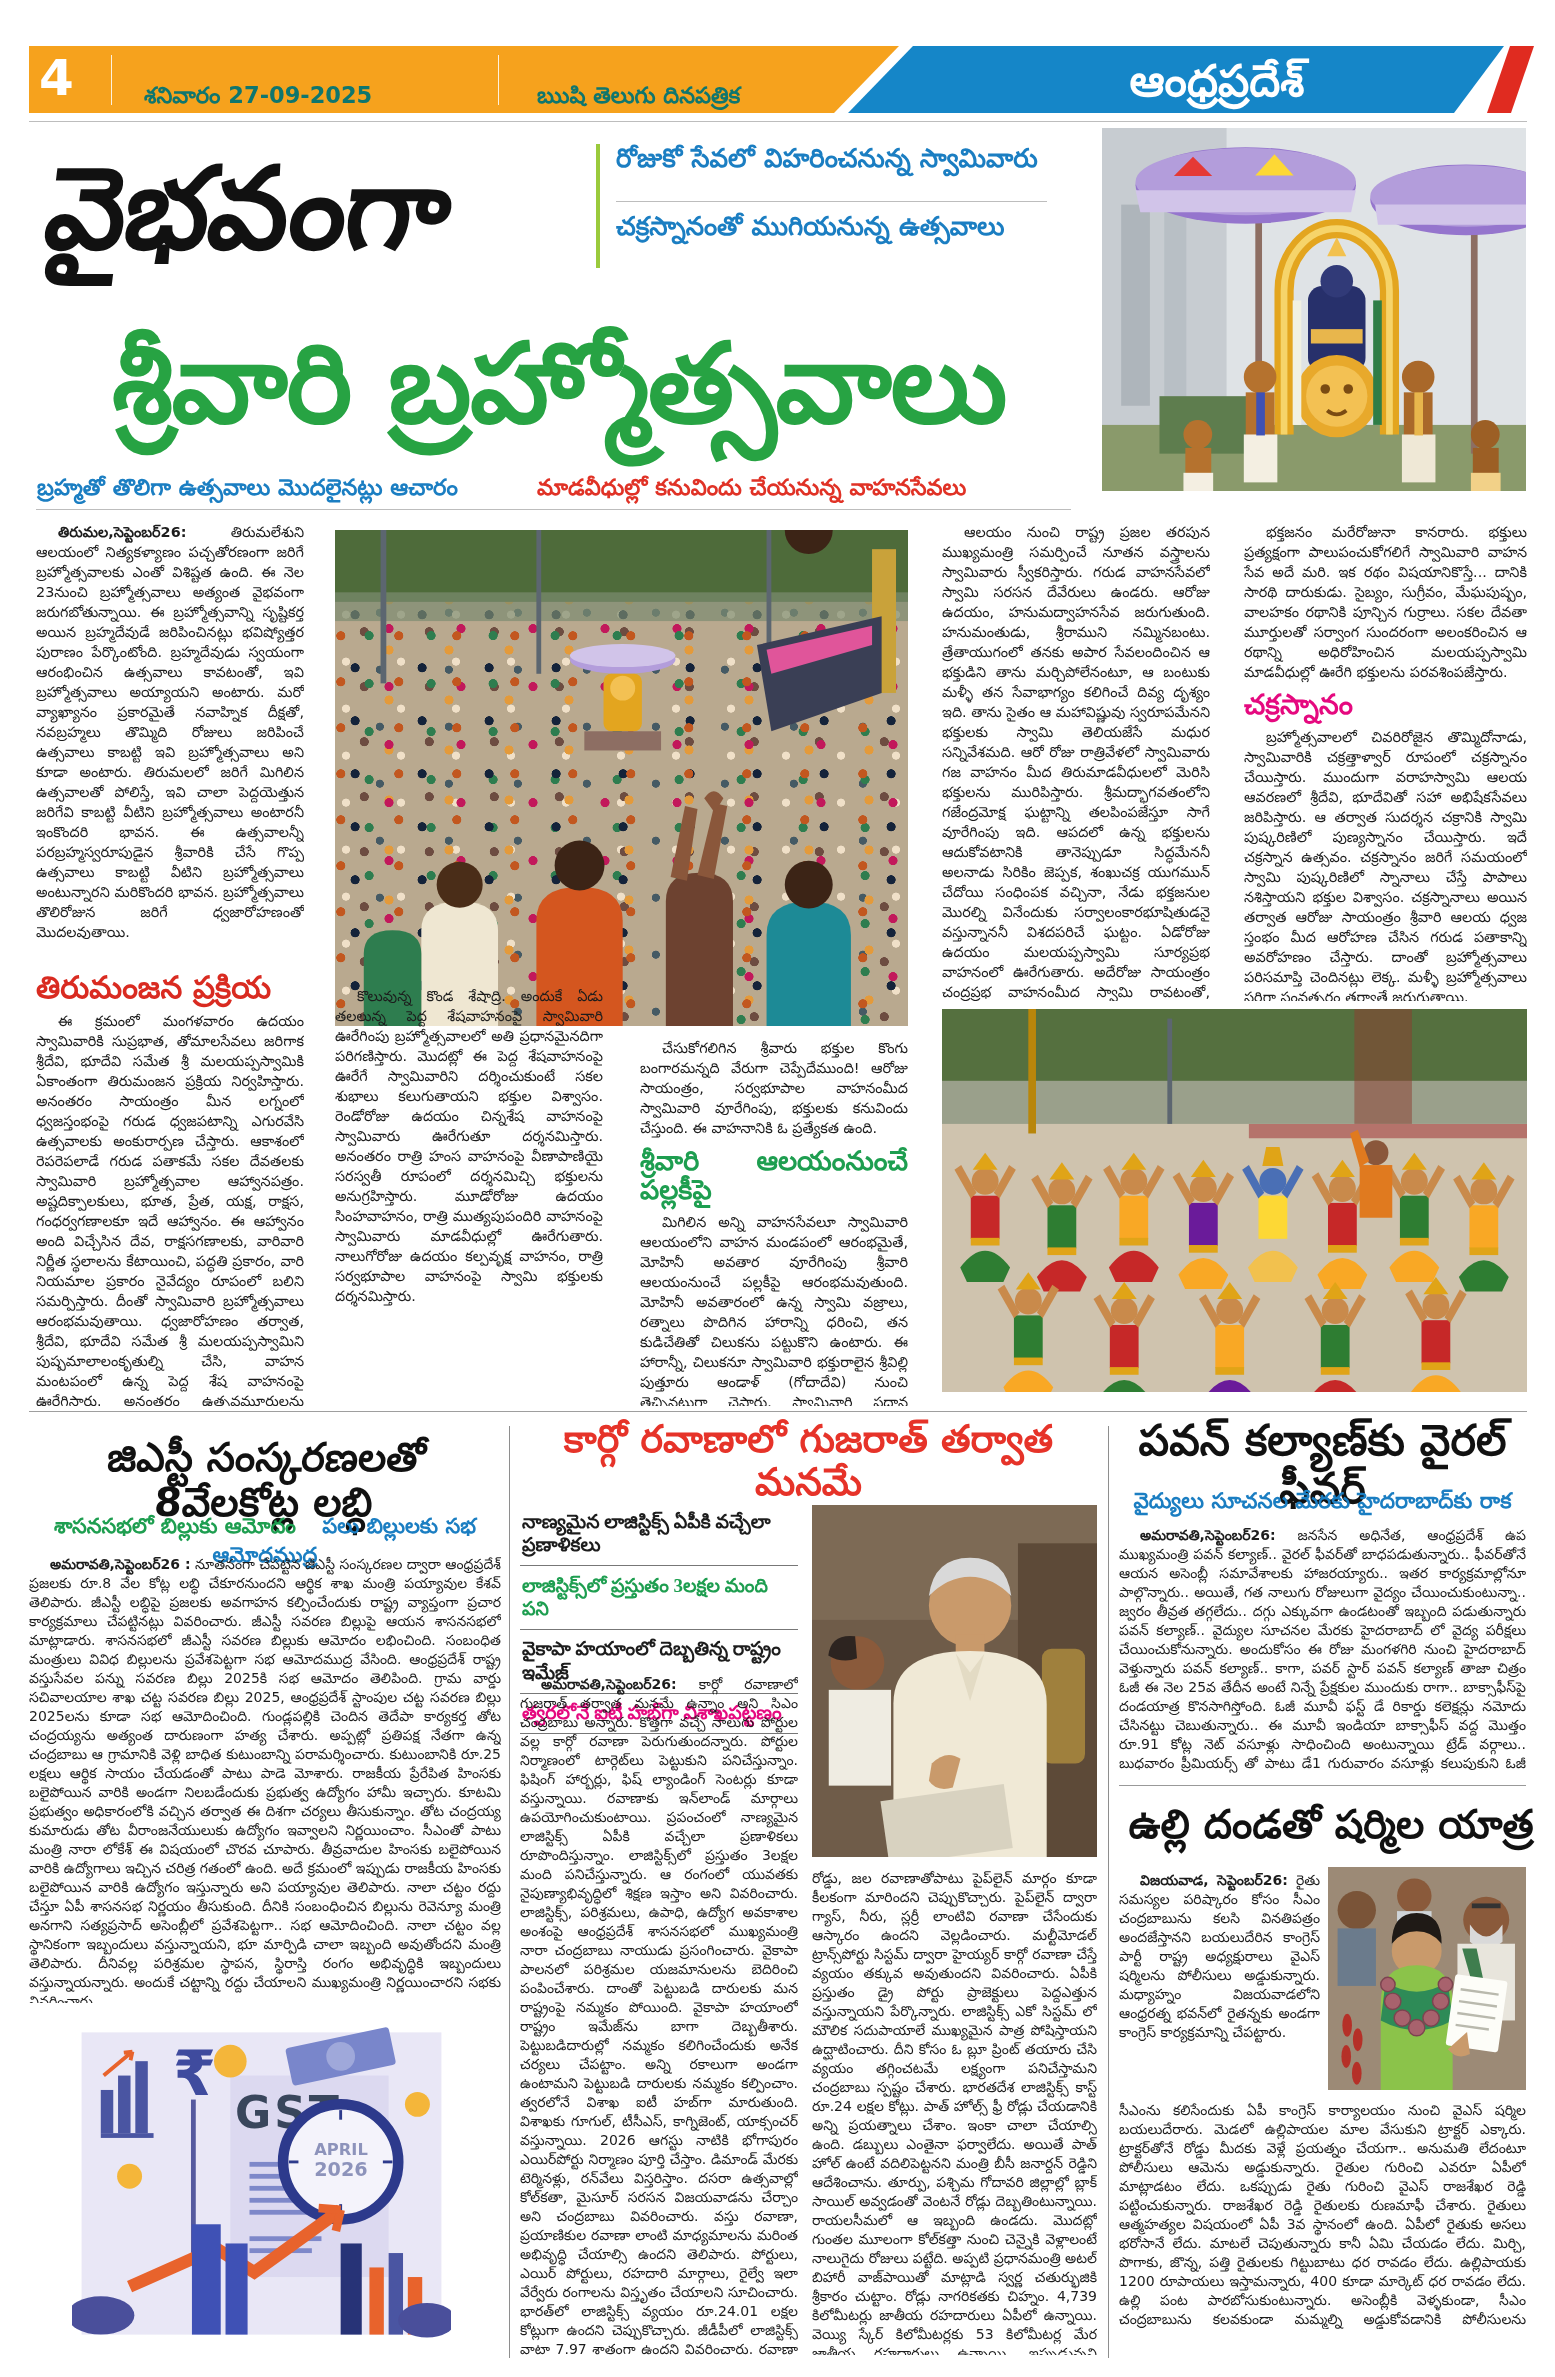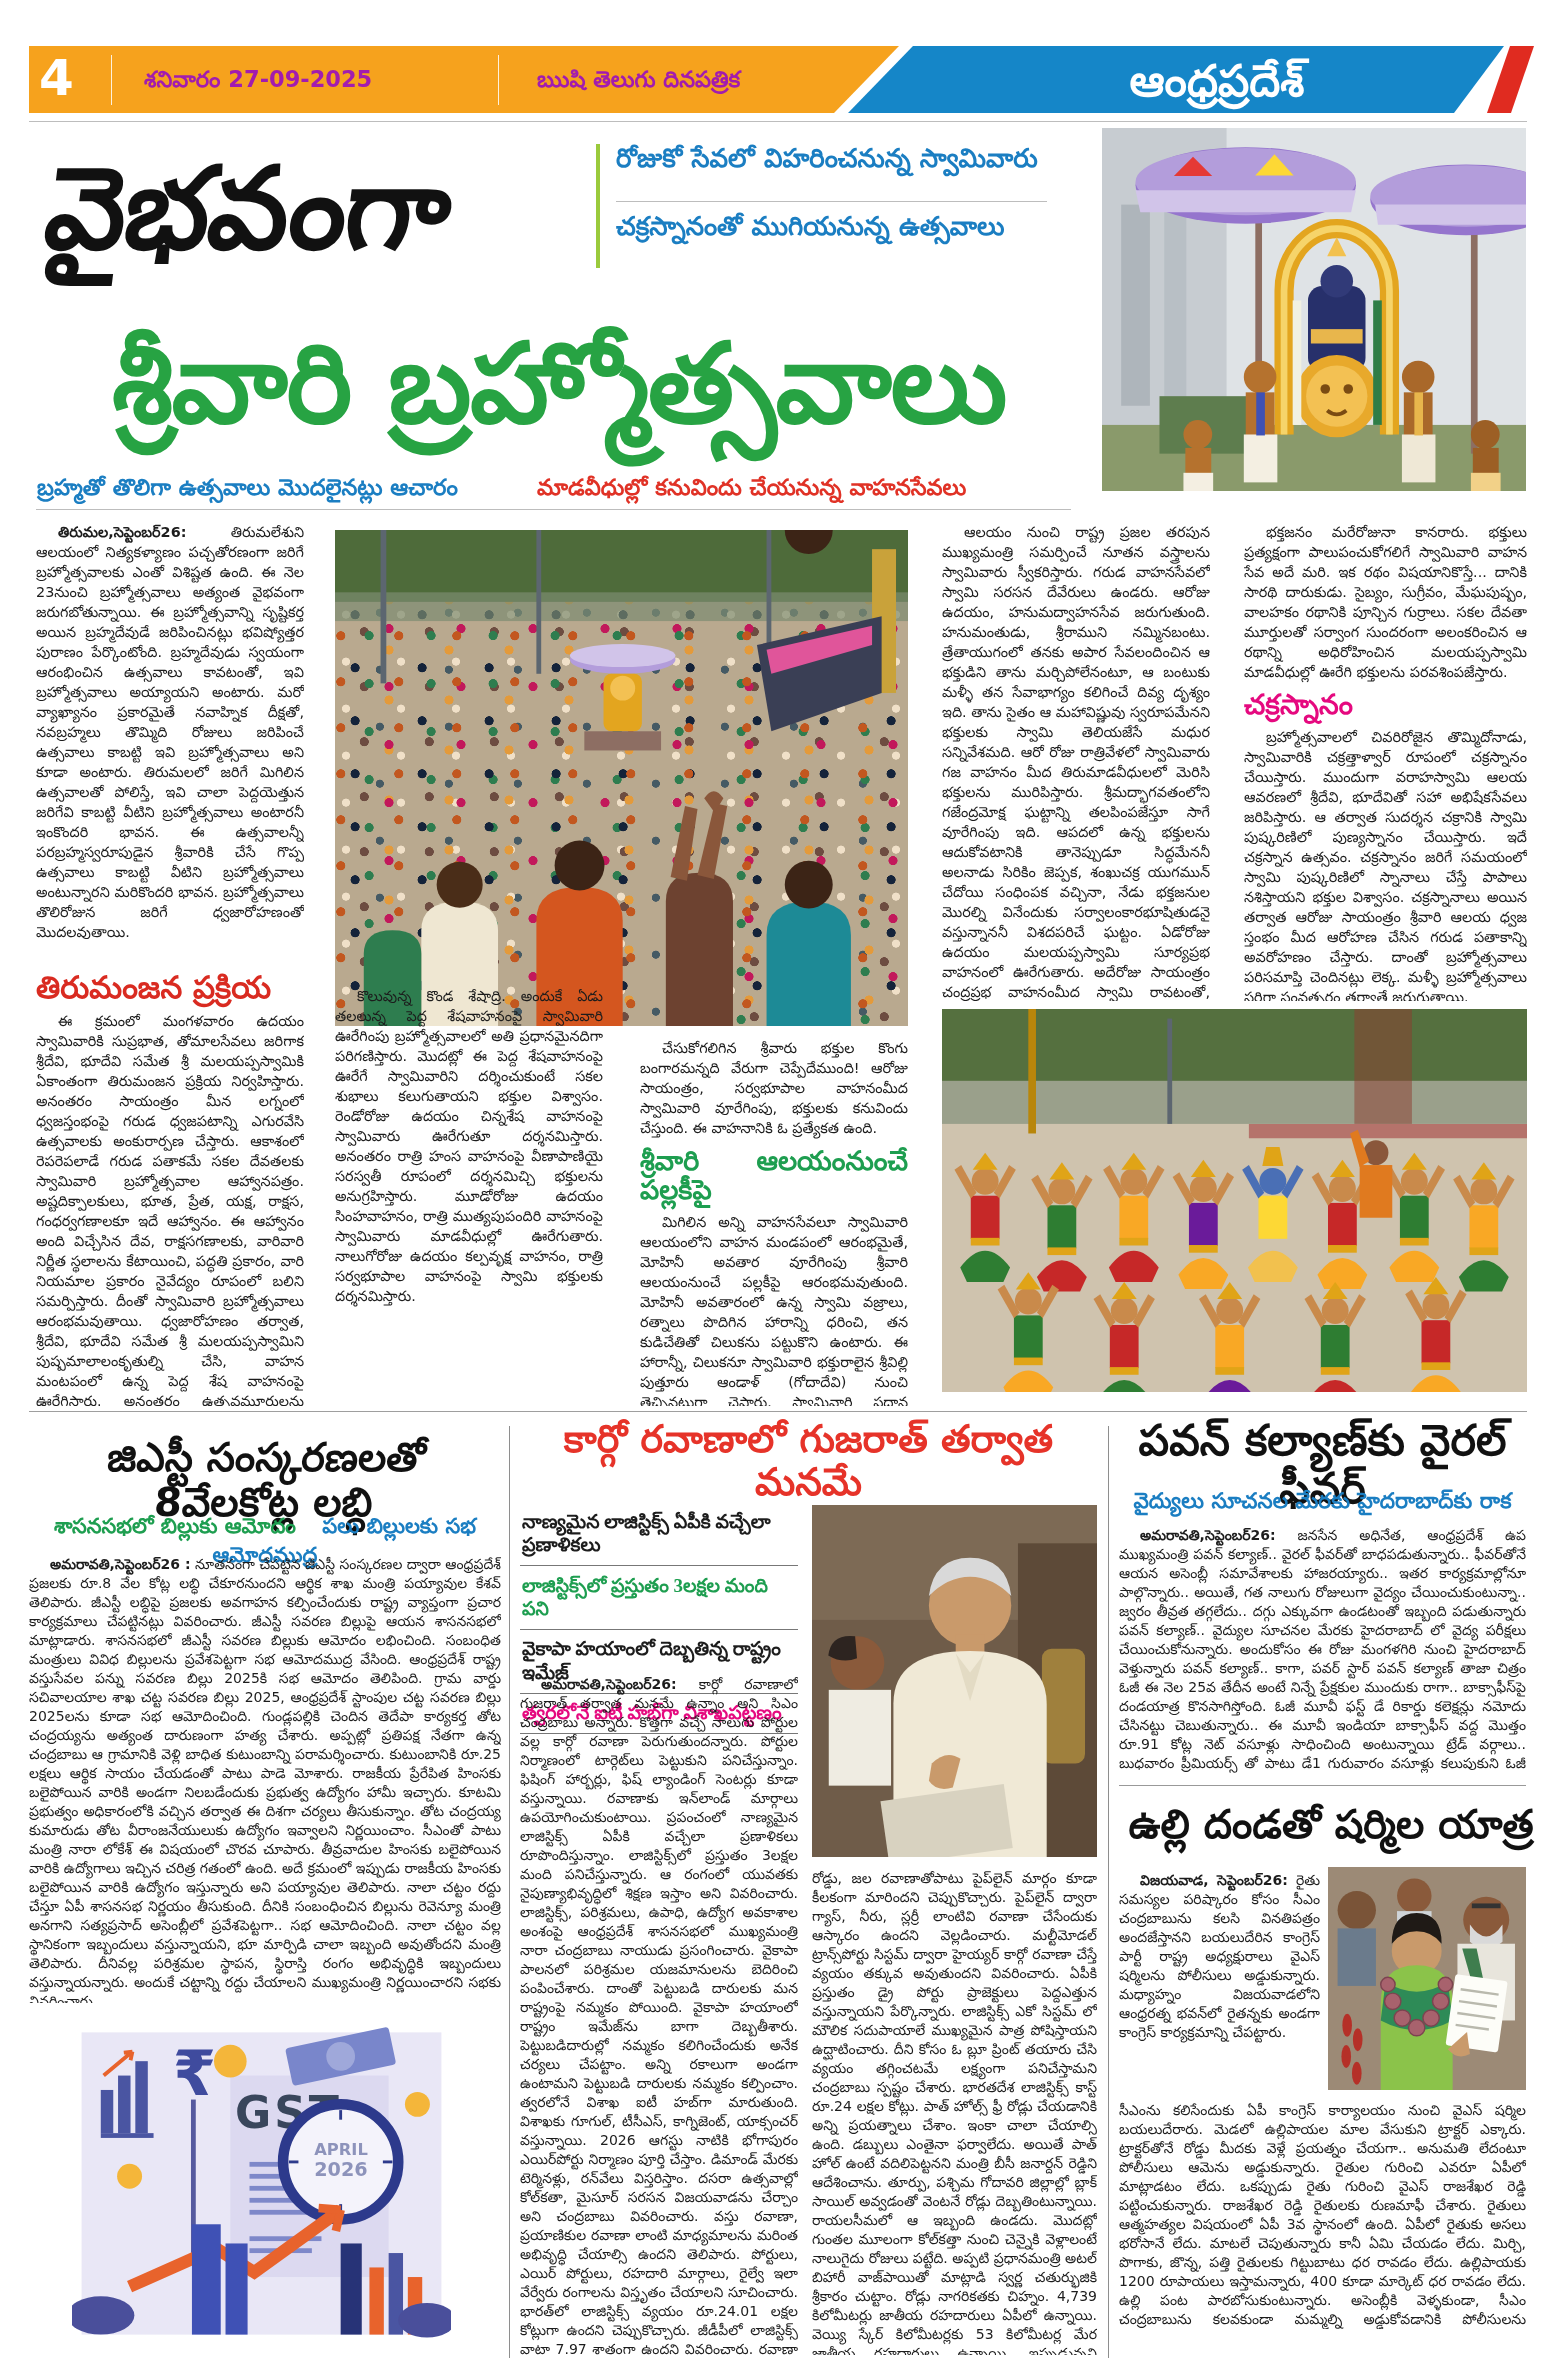--- a/index.html
+++ b/index.html
@@ -9,21 +9,21 @@
   
   .mast{left:0;top:46px;width:1555px;height:67px;}
   .mast .orange{position:absolute;left:0;top:0;width:100%;height:100%;background:#F6A21D;
     clip-path:polygon(29px 0,899px 0,834px 100%,29px 100%);}
   .mast .blue{position:absolute;left:0;top:0;width:100%;height:100%;background:#1586C8;
     clip-path:polygon(913px 0,1504px 0,1454px 100%,848px 100%);}
   .mast .red{position:absolute;left:0;top:0;width:100%;height:100%;background:#E02B20;
     clip-path:polygon(1510px 0,1534px 0,1511px 100%,1487px 100%);}
   .mast .pageno{position:absolute;left:39px;top:2.9px;font-size:50px;font-weight:bold;color:#fff;}
   .mast .sep{position:absolute;top:8.6px;width:1.4px;height:50px;background:rgba(255,255,255,.85);}
-  .mast .mtxt{position:absolute;top:20px;font-size:22.5px;font-weight:bold;color:#a21caf;white-space:nowrap;}
+  .mast .mtxt{position:absolute;top:36px;font-size:22.5px;font-weight:bold;color:#0f766e;white-space:nowrap;}
   .mast .region{position:absolute;left:982px;top:8.6px;width:470px;text-align:center;
     font-size:44px;font-weight:bold;color:#fff;}
   .thinrule{background:#bdbdbd;height:1px;}
   
   .kicker{left:36px;top:128px;width:551px;height:165px;font-size:114px;font-weight:900;
     color:#111;transform:skewX(-7deg);transform-origin:left bottom;letter-spacing:-1.9px;line-height:161px;}
   .greenbar{left:596px;top:144px;width:4.3px;height:124px;background:#9ACA3C;}
   .sidesub{left:616px;width:460px;font-size:26px;font-weight:bold;color:#1B7EC2;line-height:1.1;}
   .sidesub-div{left:616px;top:201px;width:431px;}
   .lead-headline{left:34px;top:293px;width:1050px;height:188px;text-align:center;

